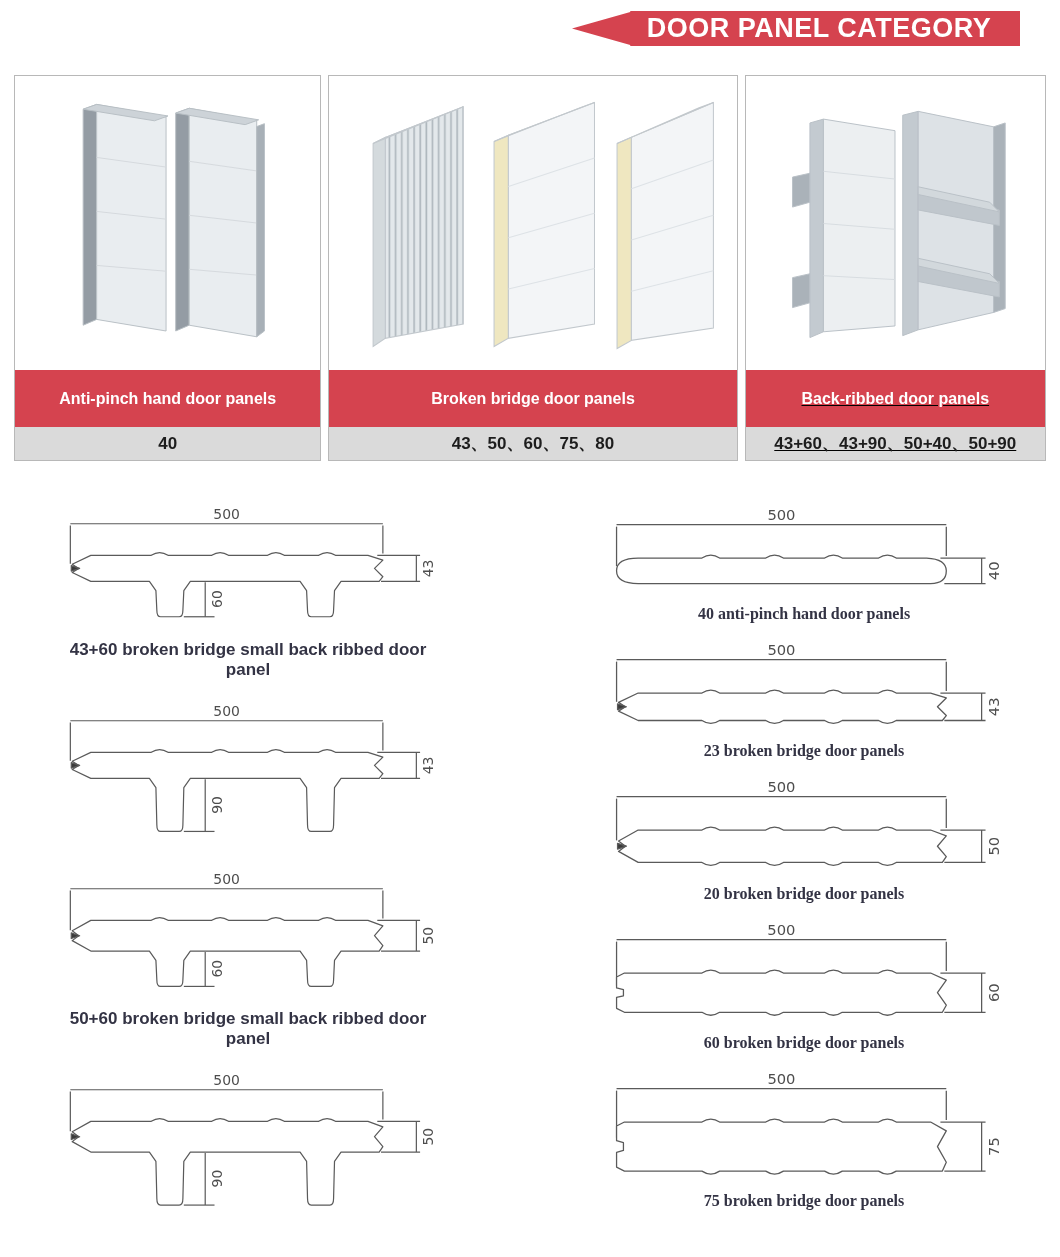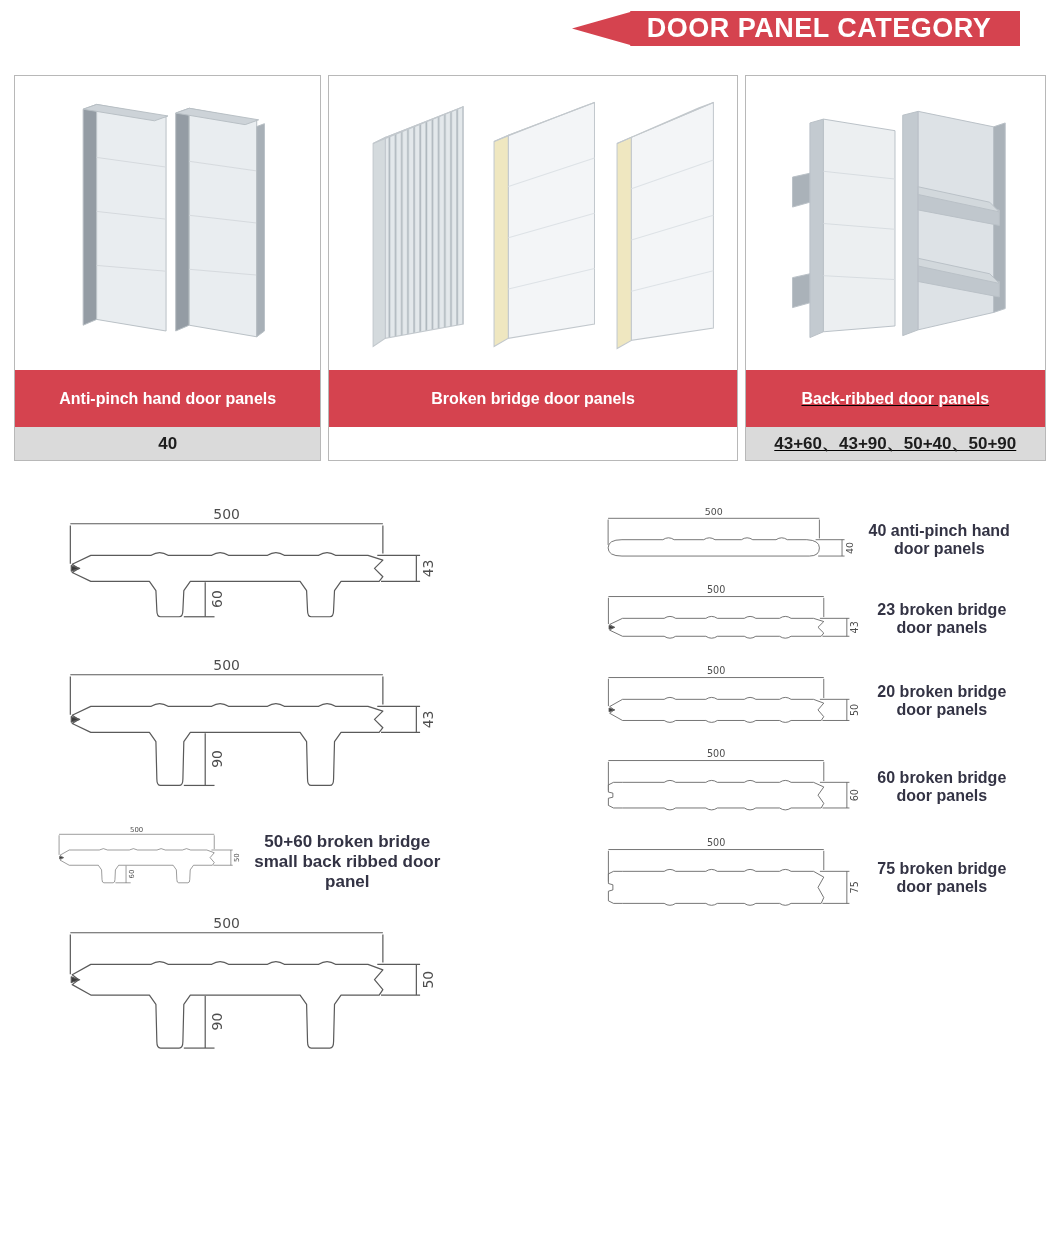--- a/index.html
+++ b/index.html
@@ -22,27 +22,27 @@
   .card-image{height:294px;display:flex;align-items:center;justify-content:center;background:#fff;overflow:hidden;}
   .card-title{height:57px;background:#d5434f;color:#fff;display:flex;align-items:center;justify-content:center;
     font-weight:700;font-size:16px;text-align:center;padding:0 6px;}
   .card-values{height:33px;background:#dadada;color:#1d1d1d;display:flex;align-items:center;justify-content:center;
     font-weight:700;font-size:17px;}
 
   
   .diagrams{display:flex;margin-top:46px;}
   .dcol-left{width:585px;padding-left:48px;box-sizing:border-box;}
   .dcol-right{flex:1;padding-left:8px;}
-  .dblock{display:flex;flex-direction:row;align-items:center;width:400px;}
+  .dblock{display:flex;flex-direction:column;align-items:center;width:400px;}
   .dcol-left .dblock{margin-bottom:24px;}
   .dcol-right .dblock{width:422px;margin-bottom:19px;}
   .dblock svg{width:100%;height:auto;display:block;}
   .dcaption{margin-top:6px;font-weight:700;color:#333344;text-align:center;}
   .dcol-left .dcaption{font-size:17px;}
-  .dcol-right .dcaption{font-size:16px;}
+  .dcol-right .dcaption{font-size:16px;font-family:Liberation Serif, serif;}
 </style>
 </head>
 <body>
 
 <div class="banner">
   <span>DOOR PANEL CATEGORY</span>
 </div>
 
 <div class="cards">
 
@@ -92,20 +92,21 @@
           <polygon points="272,62 286,56 286,254 272,262" fill="#efe7c0"></polygon>
           <polygon points="286,56 366,22 366,242 286,254" fill="#f3f5f7"></polygon>
           <polygon points="272,62 286,56 366,22 352,27" fill="#e6e0c0"></polygon>
           <line x1="286" y1="106" x2="366" y2="78" stroke="#dde2e6"></line>
           <line x1="286" y1="156" x2="366" y2="132" stroke="#dde2e6"></line>
           <line x1="286" y1="206" x2="366" y2="186" stroke="#dde2e6"></line>
         </g>
       </svg>
     </div>
     <div class="card-title">Broken bridge door panels</div>
+    <div class="card-values">43、50、60、75、80</div>
   </div>
 
   <div class="card card-3">
     <div class="card-image">
       <svg viewBox="0 0 300 280" width="290" height="281">
         <g stroke="#b9c0c6" stroke-width="1">
           <polygon points="44,92 62,88 62,118 44,123" fill="#aab2b9"></polygon>
           <polygon points="44,196 62,192 62,222 44,227" fill="#aab2b9"></polygon>
           <polygon points="62,36 76,32 76,252 62,258" fill="#c3cad0"></polygon>
           <polygon points="76,32 150,44 150,246 76,252" fill="#eceff1"></polygon>
@@ -139,20 +140,21 @@
           <path d="M 46 52 L 111 52 Q 120 46 129 52 L 176 52 Q 185 46 194 52 L 236 52 Q 245 46 254 52 L 291 52 Q 300 46 309 52 L 344 52 L 360 57.04 L 351 66 L 360 74.96 L 356 80 L 315 80 L 308 90 L 307 111 Q 307 118 303 118 L 283 118 Q 279 118 279 111 L 278 90 L 271 80 L 153 80 L 146 90 L 145 111 Q 145 118 141 118 L 121 118 Q 117 118 117 111 L 116 90 L 109 80 L 46 80 L 26 70.48 L 33 66 L 26 61.52 Z" fill="#ffffff" stroke="#5a5a5a" stroke-width="1.3" stroke-linejoin="round"></path>
           <path d="M 25 63 L 34 66 L 25 69 Z" fill="#3a3a3a" stroke="#5a5a5a" stroke-width="1.3" stroke-linejoin="round"></path>
           <line x1="354" y1="52" x2="400" y2="52" stroke="#5a5a5a" stroke-width="1.3"></line>
           <line x1="358" y1="80" x2="400" y2="80" stroke="#5a5a5a" stroke-width="1.3"></line>
           <line x1="396" y1="52" x2="396" y2="80" stroke="#5a5a5a" stroke-width="1.3"></line>
           <text x="414" y="66" text-anchor="middle" font-size="15" fill="#4d4d4d" font-family="&quot;DejaVu Sans&quot;, sans-serif" transform="rotate(-90 414 66)">43</text>
           <line x1="169" y1="81" x2="169" y2="118" stroke="#5a5a5a" stroke-width="1.3"></line>
           <line x1="146" y1="118" x2="179" y2="118" stroke="#5a5a5a" stroke-width="1.3"></line>
           <text x="187" y="99" text-anchor="middle" font-size="15" fill="#4d4d4d" font-family="&quot;DejaVu Sans&quot;, sans-serif" transform="rotate(-90 187 99)">60</text>
         </svg>
+      <div class="dcaption">43+60 broken bridge small back ribbed door panel</div>
     </div>
     <div class="dblock">
       <svg viewBox="0 0 430 155">
           <line x1="24" y1="18" x2="360" y2="18" stroke="#5a5a5a" stroke-width="1.3"></line>
           <line x1="24" y1="20" x2="24" y2="60.96" stroke="#5a5a5a" stroke-width="1.3"></line>
           <line x1="360" y1="20" x2="360" y2="50" stroke="#5a5a5a" stroke-width="1.3"></line>
           <text x="192" y="13" text-anchor="middle" font-size="15" fill="#4d4d4d" font-family="&quot;DejaVu Sans&quot;, sans-serif">500</text>
           <path d="M 46 52 L 111 52 Q 120 46 129 52 L 176 52 Q 185 46 194 52 L 236 52 Q 245 46 254 52 L 291 52 Q 300 46 309 52 L 344 52 L 360 57.04 L 351 66 L 360 74.96 L 356 80 L 315 80 L 308 90 L 307 130 Q 307 137 303 137 L 283 137 Q 279 137 279 130 L 278 90 L 271 80 L 153 80 L 146 90 L 145 130 Q 145 137 141 137 L 121 137 Q 117 137 117 130 L 116 90 L 109 80 L 46 80 L 26 70.48 L 33 66 L 26 61.52 Z" fill="#ffffff" stroke="#5a5a5a" stroke-width="1.3" stroke-linejoin="round"></path>
           <path d="M 25 63 L 34 66 L 25 69 Z" fill="#3a3a3a" stroke="#5a5a5a" stroke-width="1.3" stroke-linejoin="round"></path>
           <line x1="354" y1="52" x2="400" y2="52" stroke="#5a5a5a" stroke-width="1.3"></line>

